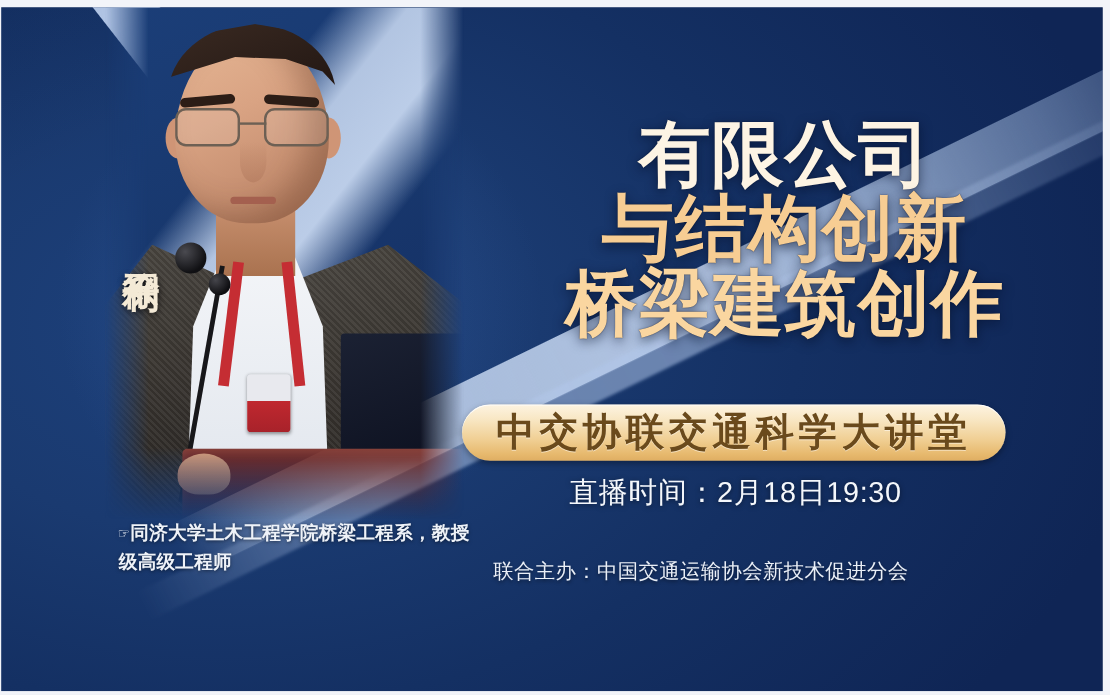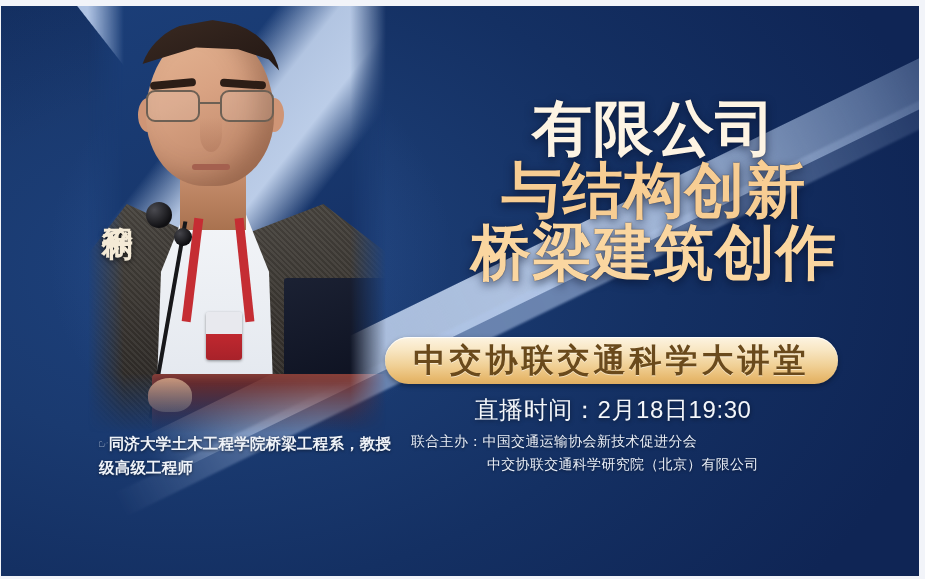--- a/index.html
+++ b/index.html
@@ -373,24 +373,24 @@
     font-weight: 400;
     color: #f4f7fb;
     letter-spacing: 0.6px;
     text-shadow: 0 1px 4px rgba(0,0,0,.5);
   }
 
   
   #organizers {
     position: absolute;
     left: 411px;
-    top: 424px;
+    top: 457px;
     width: 470px;
     color: #eaeff7;
-    font-size: 14px;
+    font-size: 17px;
     line-height: 1.62;
     letter-spacing: 0.3px;
     text-shadow: 0 1px 3px rgba(0,0,0,.45);
   }
   #organizers .org-line { display: block; white-space: nowrap; }
   #organizers .org-line.indent { padding-left: 76px; }
 
   
   .edge {
     position: absolute;
@@ -458,21 +458,20 @@
     </div>
 
     <div id="gold-pill">
       <span class="pill-text">中交协联交通科学大讲堂</span>
     </div>
 
     <div id="live-time">直播时间：2月18日19:30</div>
 
     <div id="organizers">
       <span class="org-line">联合主办：中国交通运输协会新技术促进分会</span>
-      <span class="org-line indent">中交协联交通科学研究院（北京）有限公司</span>
     </div>
 
   </div>
 
   <div class="edge edge-top"></div>
   <div class="edge edge-right"></div>
   <div class="edge edge-bottom"></div>
   <div class="edge edge-left"></div>
 
 </div>

